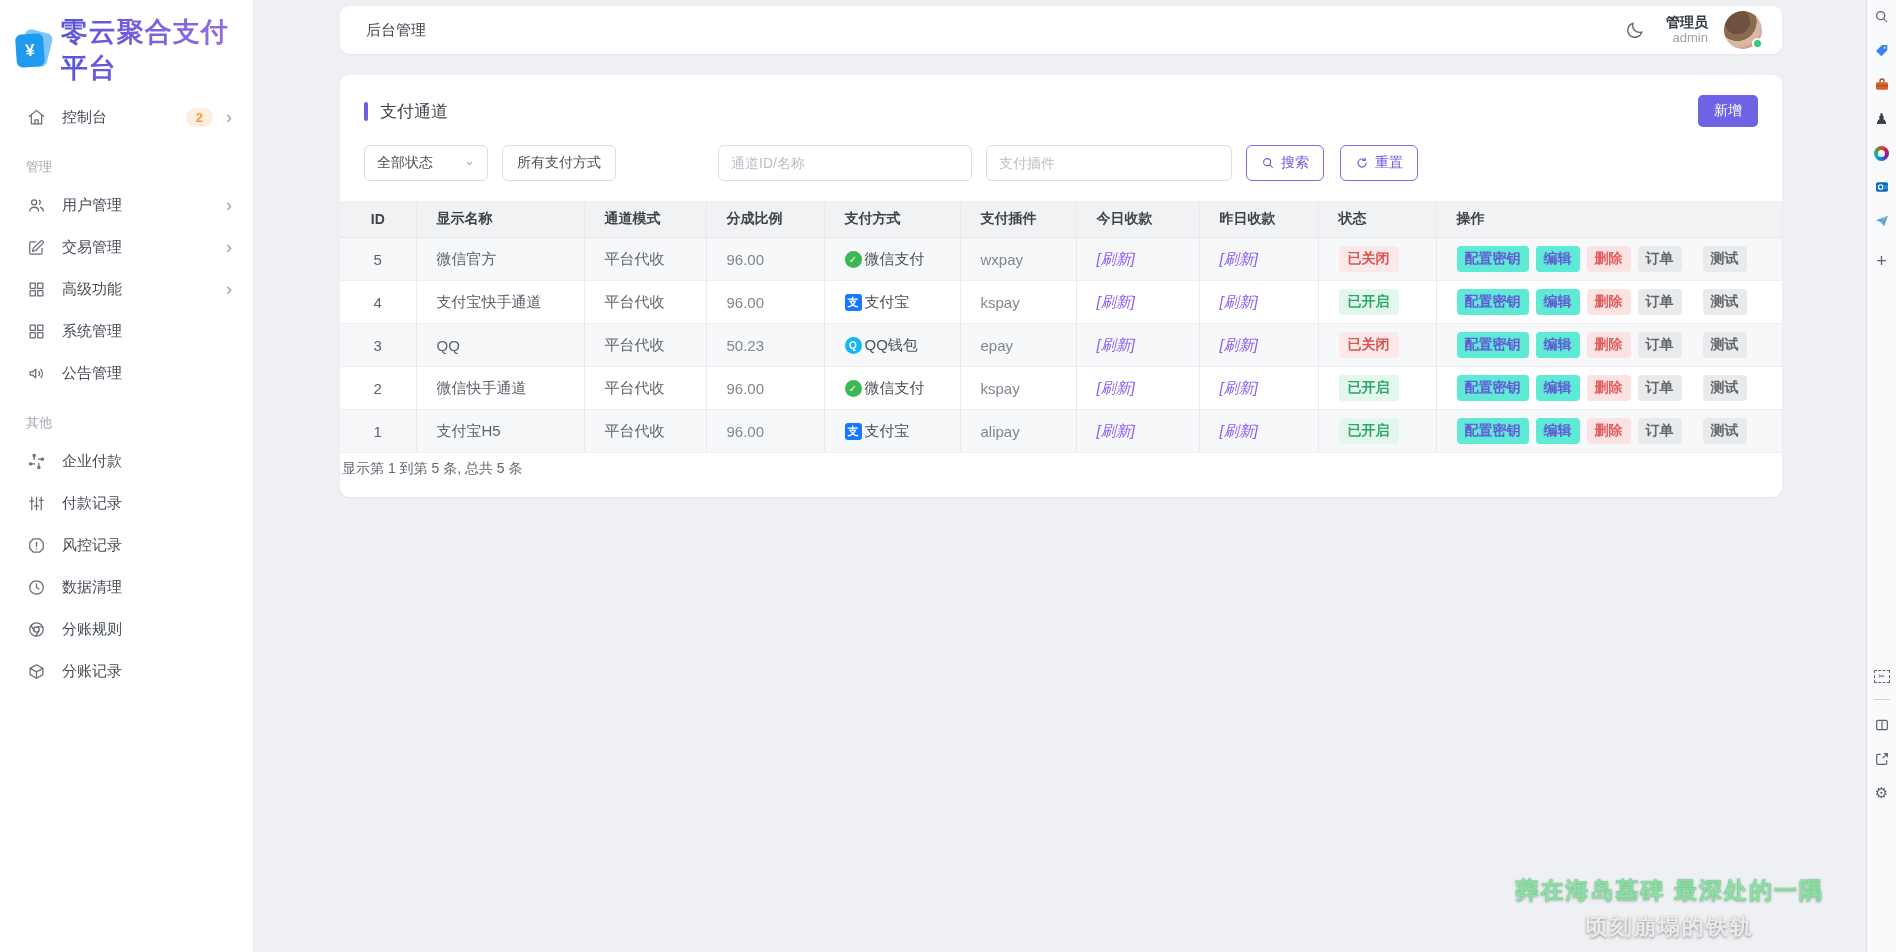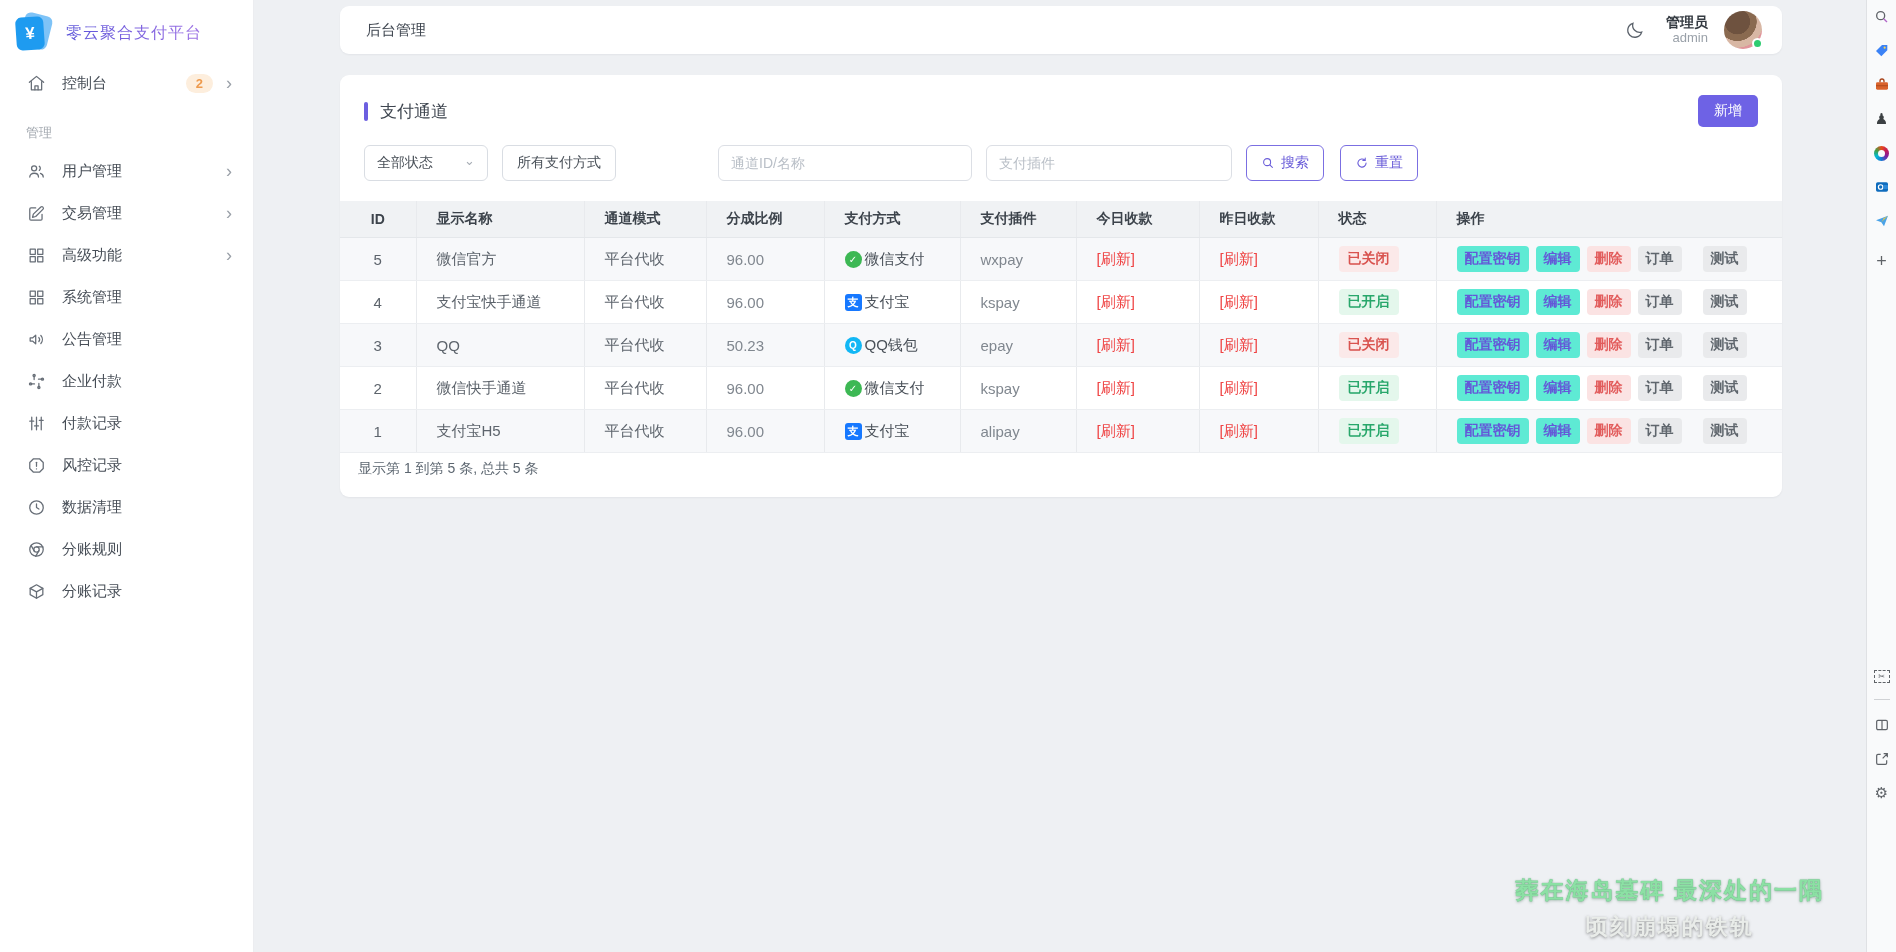--- a/index.html
+++ b/index.html
@@ -6,21 +6,21 @@
   html,body { width:1896px; height:952px; overflow:hidden; }
   body { font-family:"Liberation Sans","DejaVu Sans",sans-serif; background:#eef0f3; color:#3c434b; }
   .app { display:flex; width:1896px; height:952px; }
 
   
   .sidebar { width:254px; background:#ffffff; border-right:1px solid #ecedf0; height:100%; flex:0 0 254px; padding-top:10px; }
   .logo-row { display:flex; align-items:center; gap:12px; padding:4px 0 10px 16px; }
   .logo-mark { width:38px; height:38px; position:relative; }
   .logo-card-back { position:absolute; left:6px; top:0; width:28px; height:34px; background:#7ec3f7; border-radius:6px; transform:rotate(14deg); }
   .logo-card-front { position:absolute; left:0; top:3px; width:28px; height:33px; background:#1e9bf0; border-radius:6px; transform:rotate(-4deg); display:flex; align-items:center; justify-content:center; color:#fff; font-weight:bold; font-size:17px; }
-  .logo-title { font-size:16px; font-weight:normal; background:linear-gradient(90deg,#5b54d9,#9c6fe4); -webkit-background-clip:text; background-clip:text; color:transparent; letter-spacing:1px; }
+  .logo-title { font-size:27px; font-weight:bold; background:linear-gradient(90deg,#5b54d9,#9c6fe4); -webkit-background-clip:text; background-clip:text; color:transparent; letter-spacing:1px; }
   .s-section-label { padding:20px 0 8px 26px; font-size:13px; color:#a2a8af; }
   .s-item { display:flex; align-items:center; height:42px; padding:0 18px 0 26px; cursor:pointer; }
   .s-ico { width:20px; height:20px; display:inline-flex; align-items:center; justify-content:center; color:#676e77; flex:0 0 20px; }
   .s-ico svg { width:19px; height:19px; stroke:#676e77; fill:none; stroke-width:1.6; stroke-linecap:round; stroke-linejoin:round; }
   .s-label { margin-left:16px; font-size:15px; color:#474e57; flex:1; }
   .s-badge { background:#fdeedd; color:#ee9a4d; font-size:13px; font-weight:bold; border-radius:10px; padding:2px 10px; margin-right:10px; }
   .s-chev { color:#9aa0a8; font-size:18px; line-height:1; width:12px; text-align:center; }
   .s-chev::before { content:"›"; }
 
   
@@ -65,21 +65,21 @@
   table { width:100%; border-collapse:collapse; margin-top:20px; table-layout:fixed; }
   col.c-id{width:76px} col.c-name{width:168px} col.c-mode{width:122px} col.c-ratio{width:118px}
   col.c-method{width:136px} col.c-plugin{width:116px} col.c-today{width:123px} col.c-yday{width:119px}
   col.c-status{width:118px}
   thead th { background:#f0f2f4; font-size:14px; font-weight:bold; color:#3c434b; text-align:left; padding:9px 0 9px 20px; border-bottom:1px solid #e4e7ea; }
   thead th + th, tbody td + td { border-left:1px solid #e8eaed; }
   tbody td { font-size:15px; color:#5d646c; padding:0 0 0 20px; height:43px; border-bottom:1px solid #eceef1; }
   tbody tr:nth-child(odd) { background:#f7f8fa; }
   th.ctr, td.ctr { text-align:center; padding-left:0; }
   td.dim { color:#80878f; }
-  .refresh-link { color:#ef4444; cursor:pointer; font-size:15px; }
+  .refresh-link { color:#8b5cf6; cursor:pointer; font-size:15px;font-style:italic; }
 
   .pm { display:inline-flex; align-items:center; gap:3px; color:#4a5159; }
   .pm-ico { width:17px; height:17px; display:inline-flex; align-items:center; justify-content:center; border-radius:50%; color:#fff; font-size:11px; font-weight:bold; flex:0 0 17px; }
   .pm-wechat { background:#3db854; }
   .pm-wechat::before { content:"✓"; font-size:10px; }
   .pm-alipay { background:#1678ff; border-radius:3px; }
   .pm-alipay::before { content:"支"; font-size:11px; }
   .pm-qq { background:#12b7f5; }
   .pm-qq::before { content:"Q"; font-size:10px; }
 
@@ -87,21 +87,21 @@
   .b-closed { background:#fbe9e9; color:#d9534f; }
   .b-open   { background:#e4f7ec; color:#28a76b; }
 
   .acts { display:inline-flex; align-items:center; gap:7px; }
   .act { display:inline-block; font-size:14px; font-weight:bold; border-radius:4px; padding:4px 8px; cursor:pointer; }
   .a-key, .a-edit { background:#5eead4; color:#6458d8; }
   .a-del { background:#fbe3e3; color:#e25c5c; }
   .a-order, .a-test { background:#e9eaec; color:#5f666d; }
   .a-test { margin-left:14px; }
 
-  .table-footer { font-size:14px; color:#5c6670; padding:7px 2px 0 18px; }
+  .table-footer { font-size:14px; color:#5c6670; padding:7px 2px 0 2px; }
 
   
   .lyrics { position:absolute; right:42px; bottom:10px; text-align:center; pointer-events:none; }
   .lyr1 { font-size:23px; font-weight:bold; color:#8ce0a4; text-shadow:0 0 1px #4aa56b, 0 1px 3px rgba(20,70,40,.35); letter-spacing:2px; }
   .lyr2 { margin-top:6px; font-size:22px; font-weight:bold; color:#e9ece9; text-shadow:0 1px 3px rgba(60,60,60,.55); letter-spacing:2px; }
 
   
   .edge { width:30px; flex:0 0 30px; background:#f9fafb; border-left:1px solid #dfe1e4; display:flex; flex-direction:column; align-items:center; padding:8px 0 150px; gap:16px; }
   .e-ico { width:18px; height:18px; display:flex; align-items:center; justify-content:center; cursor:pointer; font-size:15px; color:#5f6368; }
   .e-ico svg { width:16px; height:16px; }
@@ -191,20 +191,21 @@
       <span class="s-ico">
         <svg viewBox="0 0 24 24">
             <path d="M4 10v4h3l4 3.5v-11L7 10z"></path>
             <path d="M15 9.5a4 4 0 0 1 0 5"></path>
             <path d="M17.5 7a7.5 7.5 0 0 1 0 10"></path>
           </svg>
       </span>
       <span class="s-label">公告管理</span>
     </div>
 
+    <div class="s-section-label">其他</div>
 
     <div class="s-item">
       <span class="s-ico">
         <svg viewBox="0 0 24 24">
             <path d="M9 4.5v5M15 19.5v-5M4.5 15h5M19.5 9h-5"></path>
             <circle cx="9" cy="4.5" r="1.4"></circle>
             <circle cx="15" cy="19.5" r="1.4"></circle>
             <circle cx="4.5" cy="15" r="1.4"></circle>
             <circle cx="19.5" cy="9" r="1.4"></circle>
           </svg>

